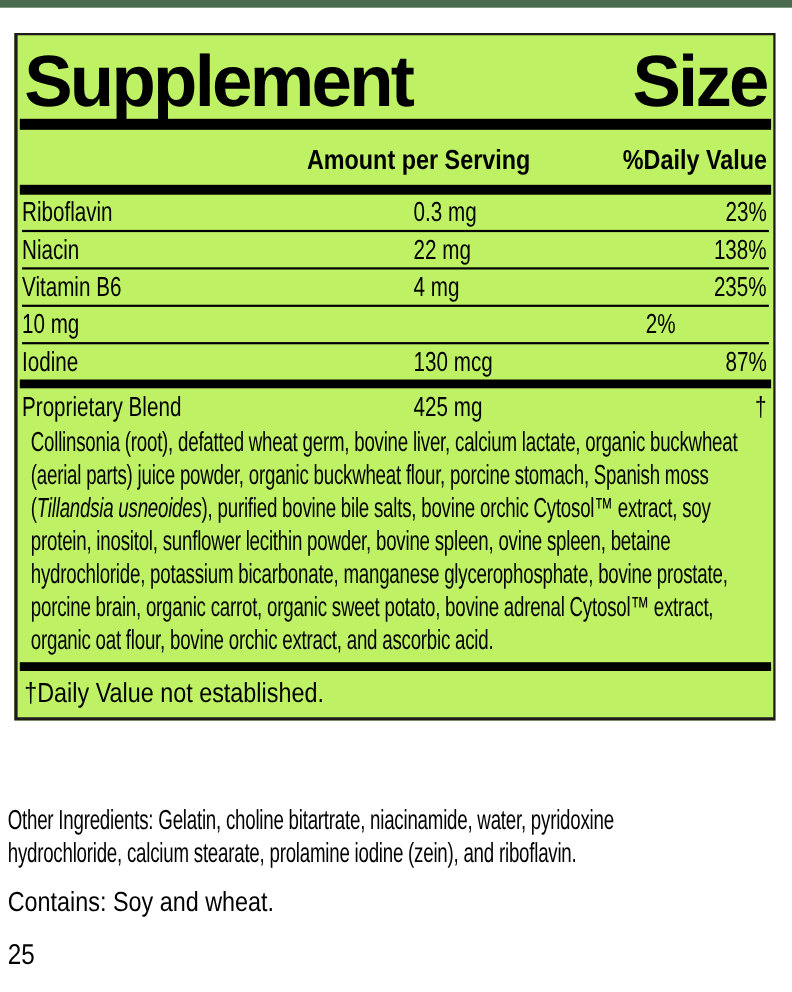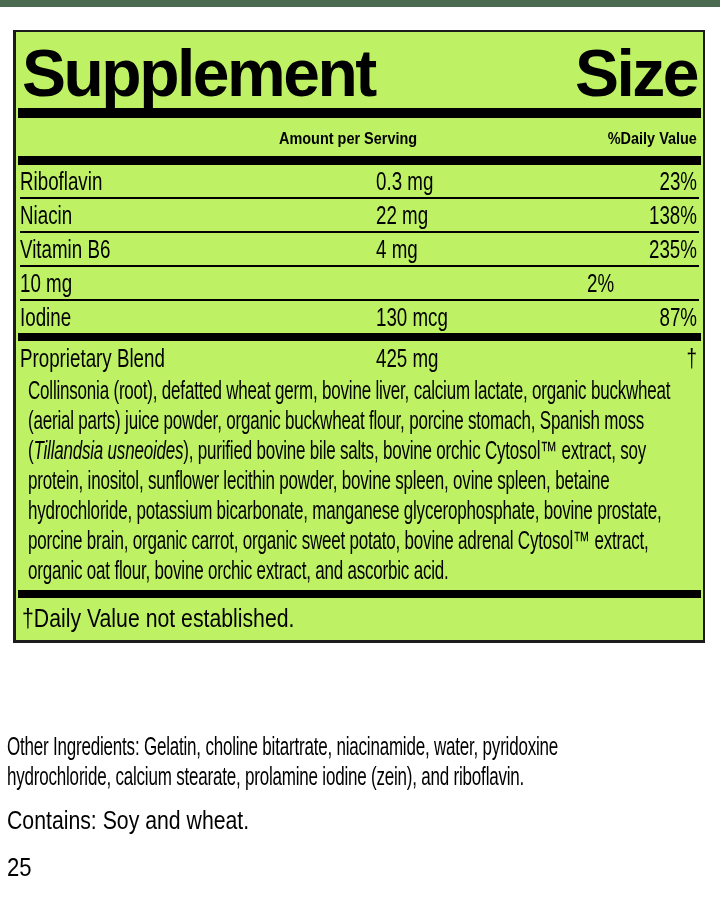--- a/index.html
+++ b/index.html
@@ -22,21 +22,21 @@
   .serving-block{margin:6px 0 10px 2px;font-size:25px;line-height:31px;}
   .cond{display:inline-block;transform:scaleX(0.85);transform-origin:0 50%;white-space:nowrap;}
   .cond75{display:inline-block;transform:scaleX(0.75);transform-origin:0 50%;white-space:nowrap;}
   .cond75r{display:inline-block;transform:scaleX(0.75);transform-origin:100% 50%;white-space:nowrap;}
   .condr{display:inline-block;transform:scaleX(0.85);transform-origin:100% 50%;white-space:nowrap;}
   .bar{background:#000;margin:0 -2px;}
   .bar-h10{height:10px;}
   .bar-h9{height:9px;}
   .bar-h8{height:8px;}
   .header-row{
-    position:relative;height:38px;font-weight:bold;font-size:17px;
+    position:relative;height:50px;font-weight:bold;font-size:25px;
   }
   .header-row .amount-hdr{position:absolute;left:259px;bottom:7px;}
   .header-row .dv-hdr{position:absolute;right:2px;bottom:7px;}
   .nrow{
     display:grid;grid-template-columns:356px 240px 1fr;align-items:center;
     height:32px;font-size:25px;
   }
   .nrow + .nrow{border-top:2px solid #000;}
   .nrow .ncell{padding-left:0;text-decoration:underline;}
   .nrow .dvcell{text-align:right;padding-right:2px;}

